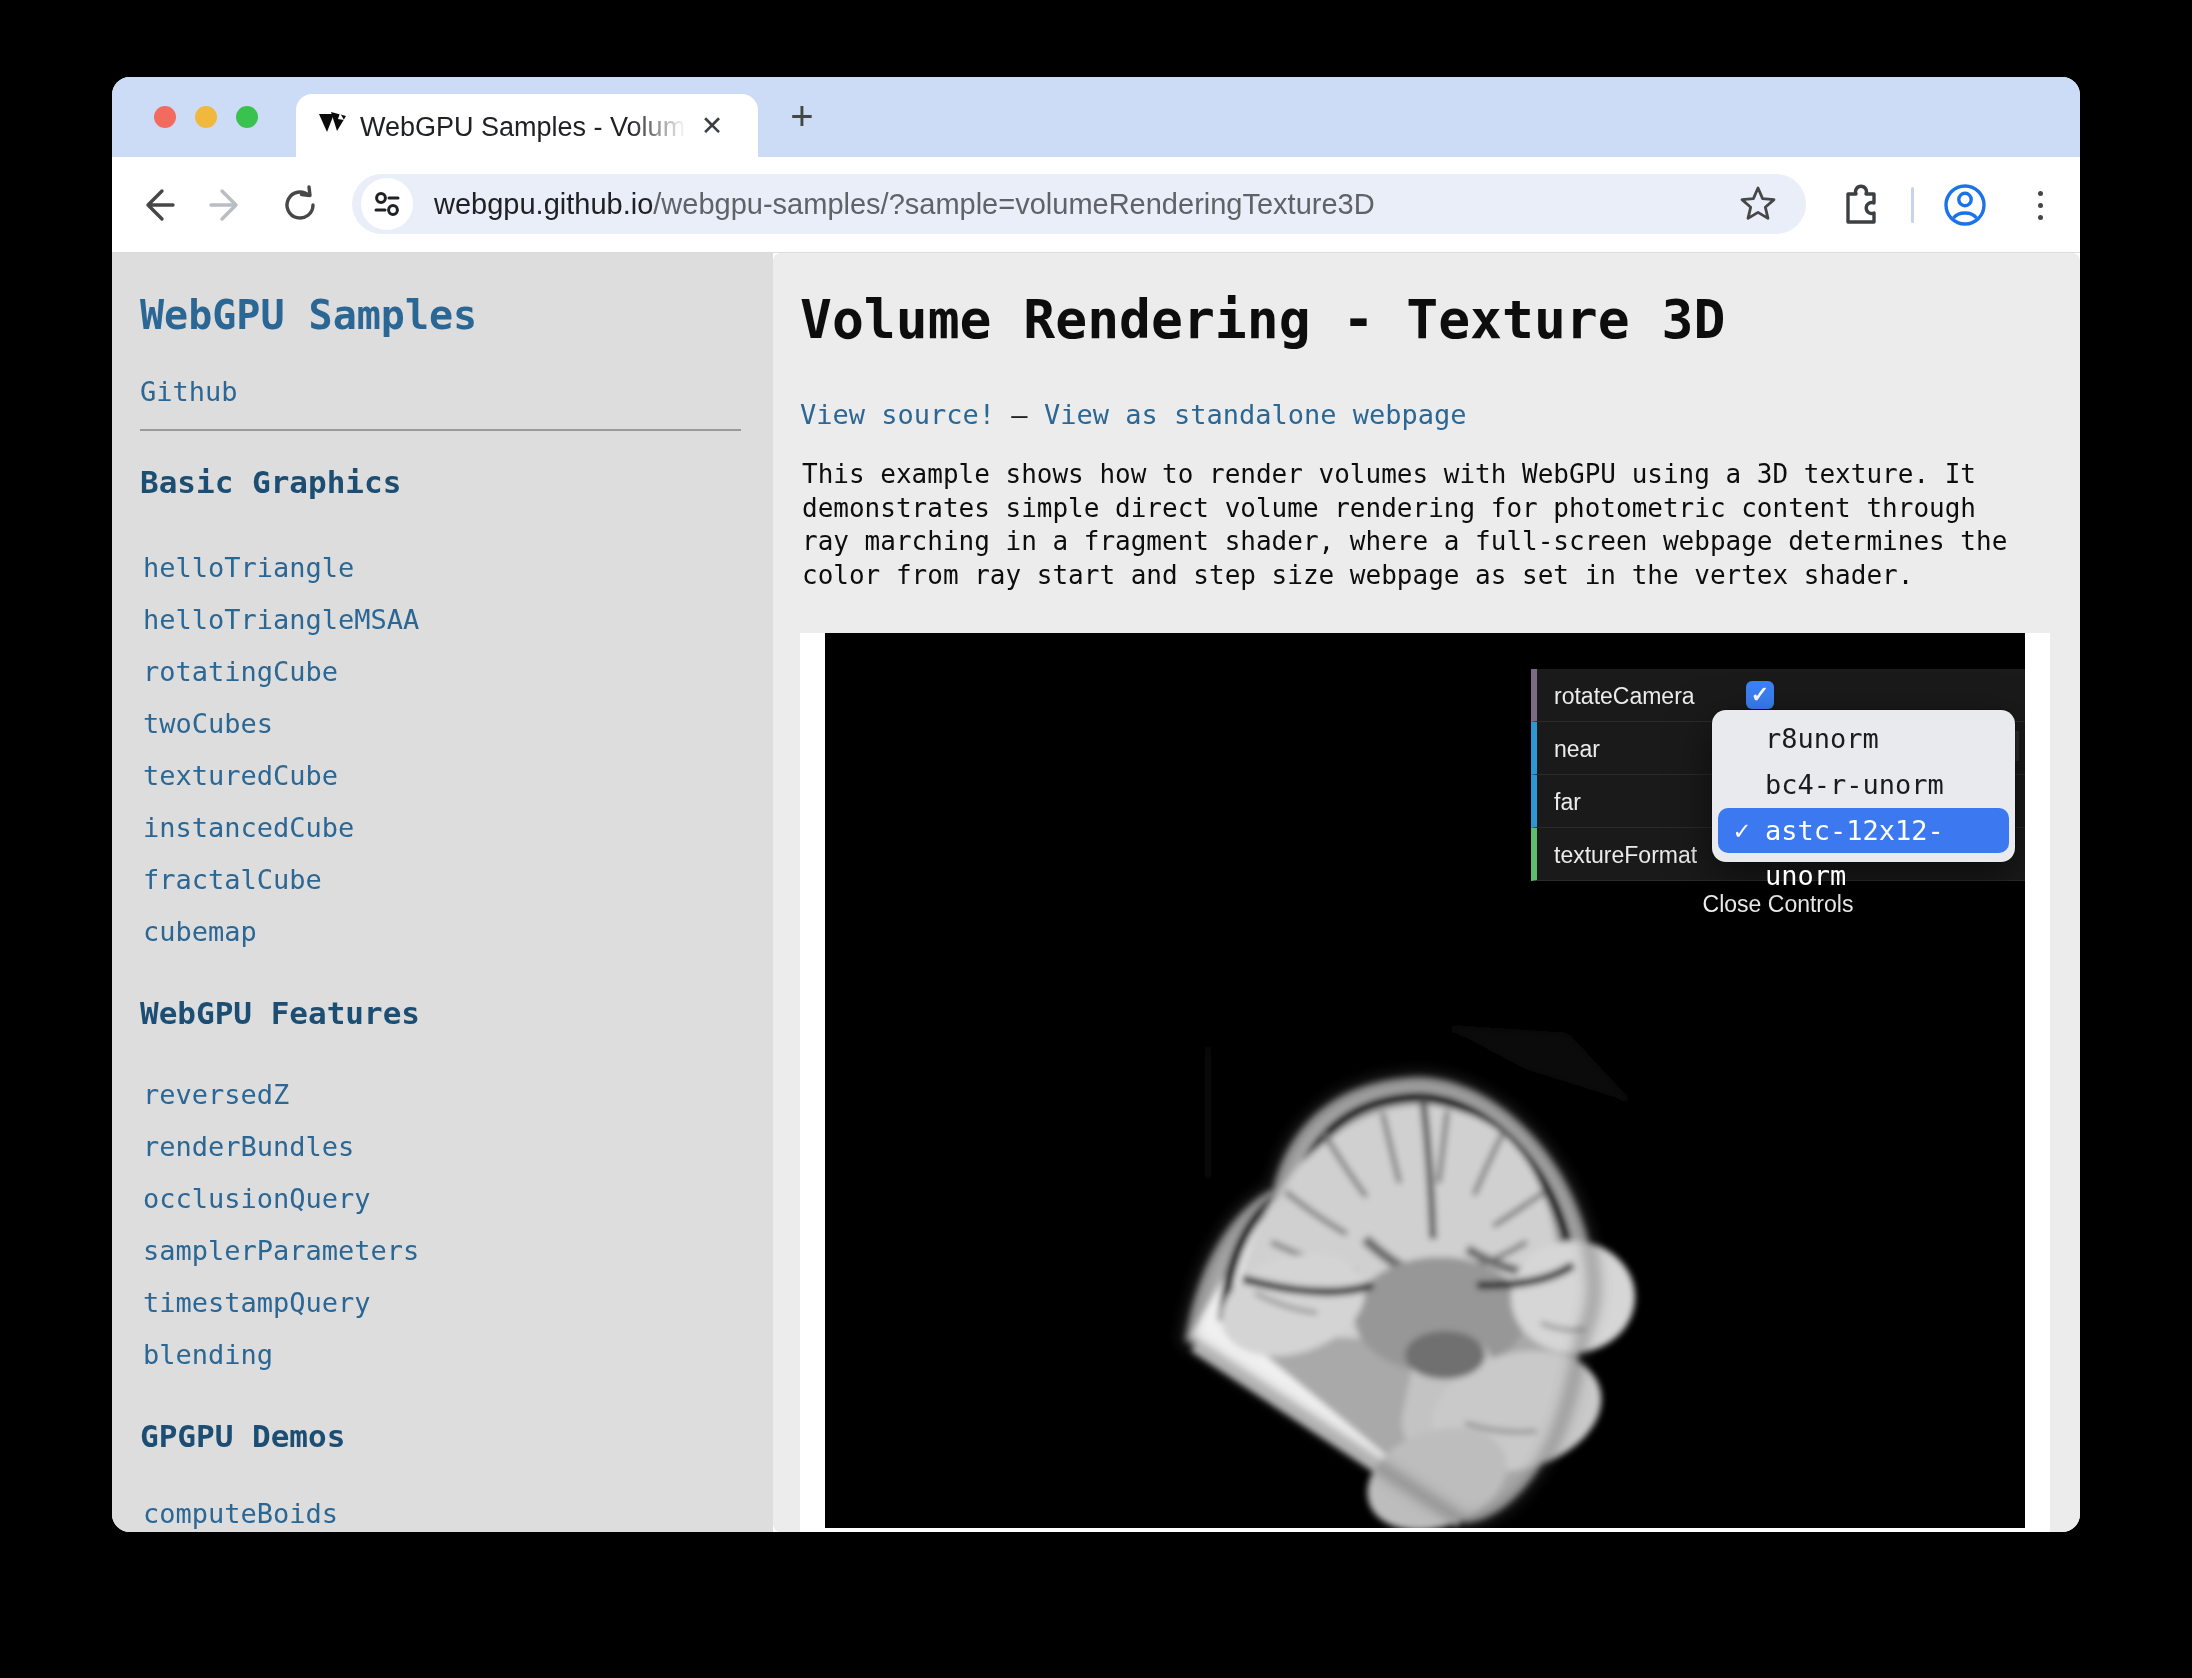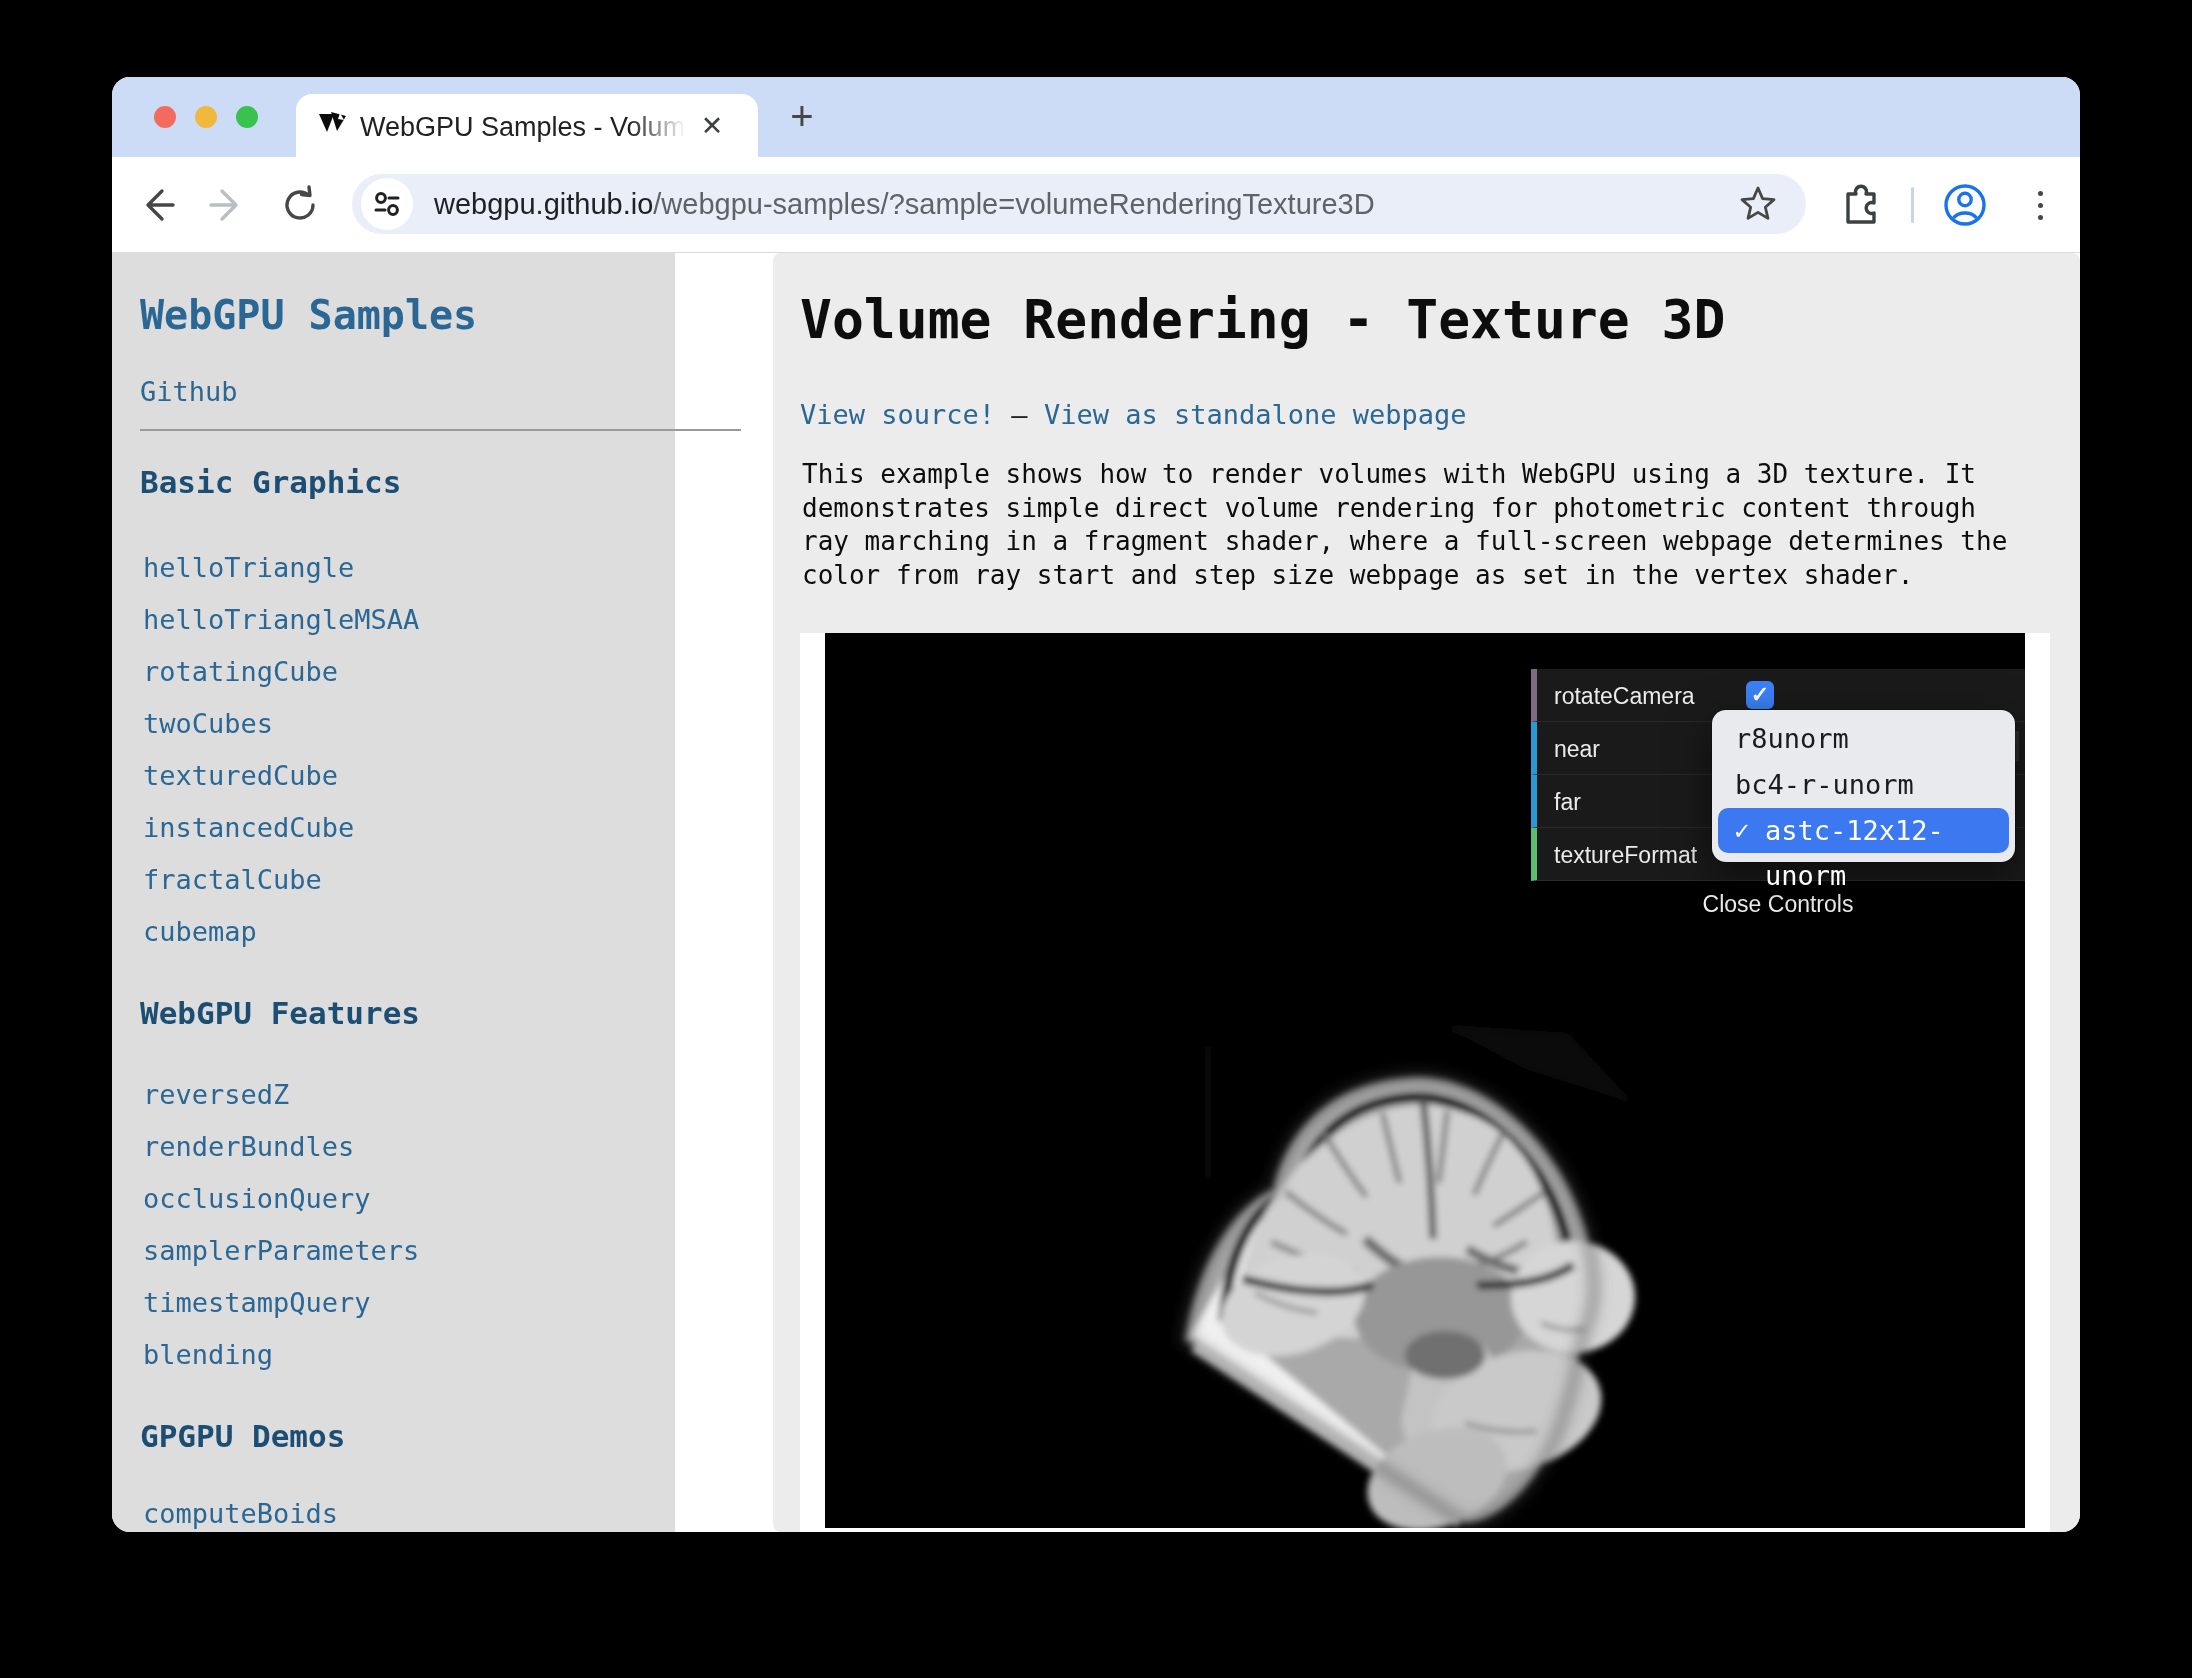--- a/index.html
+++ b/index.html
@@ -29,21 +29,21 @@
   .url .path{color:#5f6368;}
   .star{position:absolute;right:26px;top:8px;width:44px;height:44px;}
   .ext-ico{position:absolute;left:1726px;top:25px;width:46px;height:46px;}
   .tb-divider{position:absolute;left:1799px;top:30px;width:3px;height:36px;background:#c7d4ef;border-radius:2px;}
   .avatar{position:absolute;left:1829px;top:24px;width:48px;height:48px;}
   .dots{position:absolute;left:1912px;top:26px;width:32px;height:44px;display:flex;flex-direction:column;align-items:center;justify-content:center;gap:7px;}
   .dots i{width:5px;height:5px;border-radius:50%;background:#444746;display:block;}
 
   
   .content{position:absolute;left:0;top:176px;width:100%;height:1279px;}
-  .sidebar{position:absolute;left:0;top:0;width:563px;height:100%;background:#dddddd;font-family:"DejaVu Sans Mono",monospace;}
+  .sidebar{position:absolute;left:0;top:0;width:661px;height:100%;background:#dddddd;font-family:"DejaVu Sans Mono",monospace;}
   .sb-title{position:absolute;left:28px;top:39px;font-size:40px;font-weight:bold;color:#2b6795;}
   .sb-github{position:absolute;left:28px;top:123px;font-size:27px;color:#2b6795;}
   .sb-hr{position:absolute;left:28px;top:176px;width:601px;height:0;border-top:2px solid #9a9a9a;}
   .sb-heading{position:absolute;left:28px;font-size:31px;font-weight:bold;color:#1c4e74;}
   .sb-link{position:absolute;left:31px;font-size:27px;color:#2b6795;cursor:pointer;}
 
   .main{position:absolute;left:661px;top:0;width:1307px;height:100%;background:#ececec;font-family:"DejaVu Sans Mono",monospace;border-radius:8px;}
   .page-title{position:absolute;left:27px;top:36px;font-size:53px;font-weight:bold;color:#0d0d0d;white-space:nowrap;}
   .links-line{position:absolute;left:27px;top:146px;font-size:27px;white-space:nowrap;}
   .links-line a{color:#2b6795;text-decoration:none;}
@@ -62,21 +62,21 @@
   .row-num{border-left-color:#2c97d2;}
   .row-opt{border-left-color:#5dbd6d;}
   .gui-check{position:absolute;left:209px;top:12px;width:28px;height:28px;border-radius:6px;background:#3b82f7;color:#fff;font-size:22px;font-weight:bold;text-align:center;line-height:28px;}
   .gui-slider{position:absolute;left:191px;top:9px;width:185px;height:30px;background:#3d3d3d;}
   .gui-slider .fill{position:absolute;left:0;top:0;height:100%;width:46%;background:#4e9fd3;}
   .gui-number{position:absolute;left:384px;top:9px;width:98px;height:30px;background:#2c2c2c;color:#2FA1D6;font-size:23px;line-height:30px;text-align:left;padding-left:10px;box-sizing:border-box;overflow:hidden;}
   .gui-close{height:46px;background:#000;color:#f2f2f2;font-size:23px;line-height:46px;text-align:center;}
 
   
   .menu{position:absolute;left:887px;top:77px;width:303px;height:152px;background:#e8eaed;border-radius:14px;box-shadow:0 14px 44px rgba(0,0,0,.55),0 0 0 1px rgba(0,0,0,.18);padding:6px 0;box-sizing:border-box;z-index:5;}
-  .menu-item{position:relative;height:46px;font-size:27px;line-height:46px;color:#1b1b1b;padding-left:23px;}
+  .menu-item{position:relative;height:46px;font-size:27px;line-height:46px;color:#1b1b1b;padding-left:53px;}
   .menu-item.selected{margin:0 6px;height:45px;line-height:45px;border-radius:10px;background:#3c78f0;color:#fff;padding-left:47px;}
   .menu-item .chk{position:absolute;left:16px;top:0;font-size:26px;}
 
   
   svg{display:block;}
 </style>
 </head>
 <body>
 
 <div class="stage">

